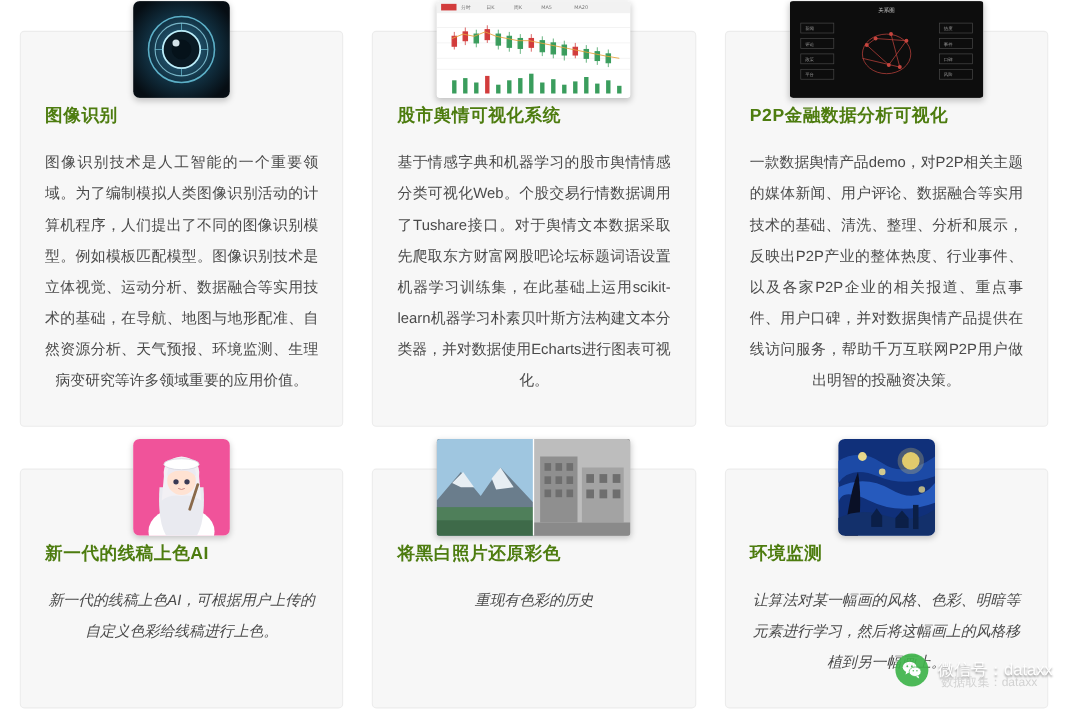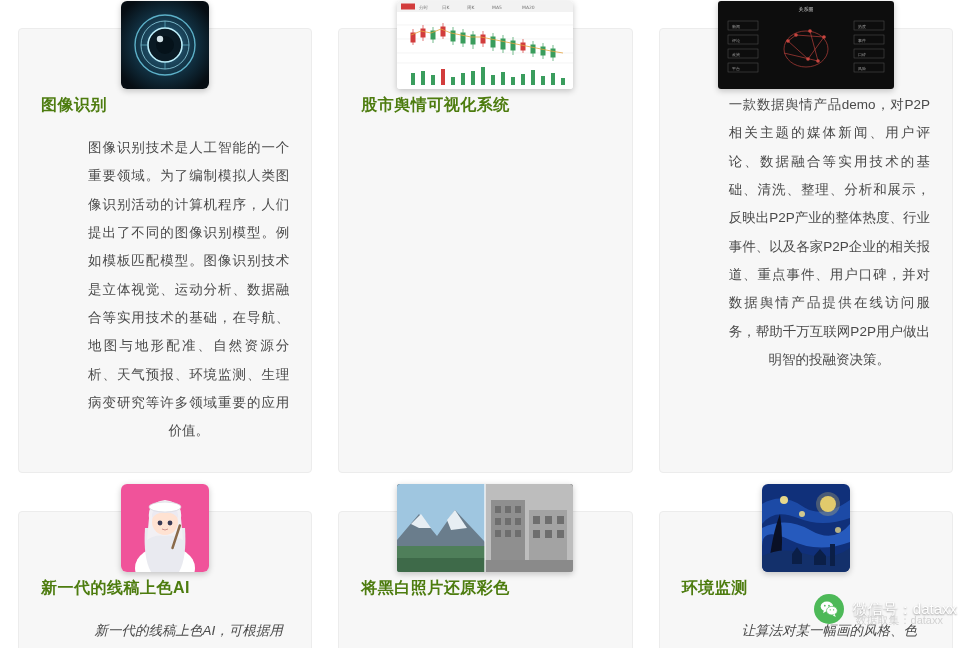--- a/index.html
+++ b/index.html
@@ -64,21 +64,20 @@
     color: #4d7c0f;
     margin: 4px 0 18px 0;
     letter-spacing: 0.5px;
   }
   .card-body {
     font-size: 13.5px;
     line-height: 2.1;
     color: #4a4a4a;
     text-align: justify;
     text-align-last: center;
-    margin-left: 47px;
   }
   .card-body.center {
     text-align: center;
     text-align-last: center;
     font-style: italic;
   }
   
   .watermark {
     position: absolute;
     right: 14px;
@@ -216,20 +215,21 @@
           <rect x="114" y="76" width="4" height="8" fill="#3a9d5d"></rect>
           <rect x="124" y="73" width="4" height="11" fill="#3a9d5d"></rect>
           <rect x="134" y="69" width="4" height="15" fill="#3a9d5d"></rect>
           <rect x="144" y="75" width="4" height="9" fill="#3a9d5d"></rect>
           <rect x="154" y="72" width="4" height="12" fill="#3a9d5d"></rect>
           <rect x="164" y="77" width="4" height="7" fill="#3a9d5d"></rect>
         </g>
       </svg>
     </div>
     <div class="card-title">股市舆情可视化系统</div>
+    <div class="card-body">基于情感字典和机器学习的股市舆情情感分类可视化Web。个股交易行情数据调用了Tushare接口。对于舆情文本数据采取先爬取东方财富网股吧论坛标题词语设置机器学习训练集，在此基础上运用scikit-learn机器学习朴素贝叶斯方法构建文本分类器，并对数据使用Echarts进行图表可视化。</div>
   </div>
 
   <div class="card">
     <div class="thumb-wrap wide">
       <svg viewBox="0 0 176 88">
         <rect width="176" height="88" fill="#0d0d0d"></rect>
         <text x="88" y="10" fill="#cfcfcf" font-size="5" text-anchor="middle" font-family="DejaVu Sans, sans-serif">关系图</text>
         <g stroke="#c8453f" stroke-width="0.7" fill="none" opacity="0.9">
           <ellipse cx="88" cy="48" rx="22" ry="18"></ellipse>
           <path d="M70 40 L90 58 L106 36 L78 34 Z"></path>
@@ -258,20 +258,21 @@
           <text x="14" y="40.5">评论</text>
           <text x="14" y="54.5">政策</text>
           <text x="14" y="68.5">平台</text>
           <text x="140" y="26.5">热度</text>
           <text x="140" y="40.5">事件</text>
           <text x="140" y="54.5">口碑</text>
           <text x="140" y="68.5">风险</text>
         </g>
       </svg>
     </div>
+    <div class="card-title">P2P金融数据分析可视化</div>
     <div class="card-body">一款数据舆情产品demo，对P2P相关主题的媒体新闻、用户评论、数据融合等实用技术的基础、清洗、整理、分析和展示，反映出P2P产业的整体热度、行业事件、以及各家P2P企业的相关报道、重点事件、用户口碑，并对数据舆情产品提供在线访问服务，帮助千万互联网P2P用户做出明智的投融资决策。</div>
   </div>
 
   <div class="card short">
     <div class="thumb-wrap">
       <svg viewBox="0 0 88 88">
         <rect width="88" height="88" fill="#f0539a"></rect>
         <ellipse cx="44" cy="84" rx="30" ry="22" fill="#ffffff"></ellipse>
         <path d="M24 44 Q22 74 30 88 L58 88 Q66 74 64 44 Z" fill="#e9eaf0"></path>
         <path d="M28 34 Q26 18 44 16 Q62 18 60 34 L62 56 Q52 50 44 52 Q34 50 26 56 Z" fill="#f2f0f4"></path>
@@ -318,20 +319,21 @@
             <rect x="160" y="32" width="7" height="8"></rect>
           <rect x="136" y="46" width="7" height="8"></rect>
             <rect x="148" y="46" width="7" height="8"></rect>
             <rect x="160" y="46" width="7" height="8"></rect>
         </g>
         <rect x="88" y="76" width="88" height="12" fill="#8a8a8a"></rect>
         <line x1="88" y1="0" x2="88" y2="88" stroke="#ffffff" stroke-width="1.2"></line>
       </svg>
     </div>
     <div class="card-title">将黑白照片还原彩色</div>
+    <div class="card-body center">重现有色彩的历史</div>
   </div>
 
   <div class="card short">
     <div class="thumb-wrap">
       <svg viewBox="0 0 88 88">
         <rect width="88" height="88" fill="#10307a"></rect>
         <g opacity="0.85">
           <path d="M0 20 Q20 8 40 22 T88 16 L88 34 Q60 44 36 34 T0 40 Z" fill="#1f4fae"></path>
           <path d="M0 44 Q24 32 48 46 T88 40 L88 58 Q56 70 28 56 T0 62 Z" fill="#2b62c9"></path>
         </g>

